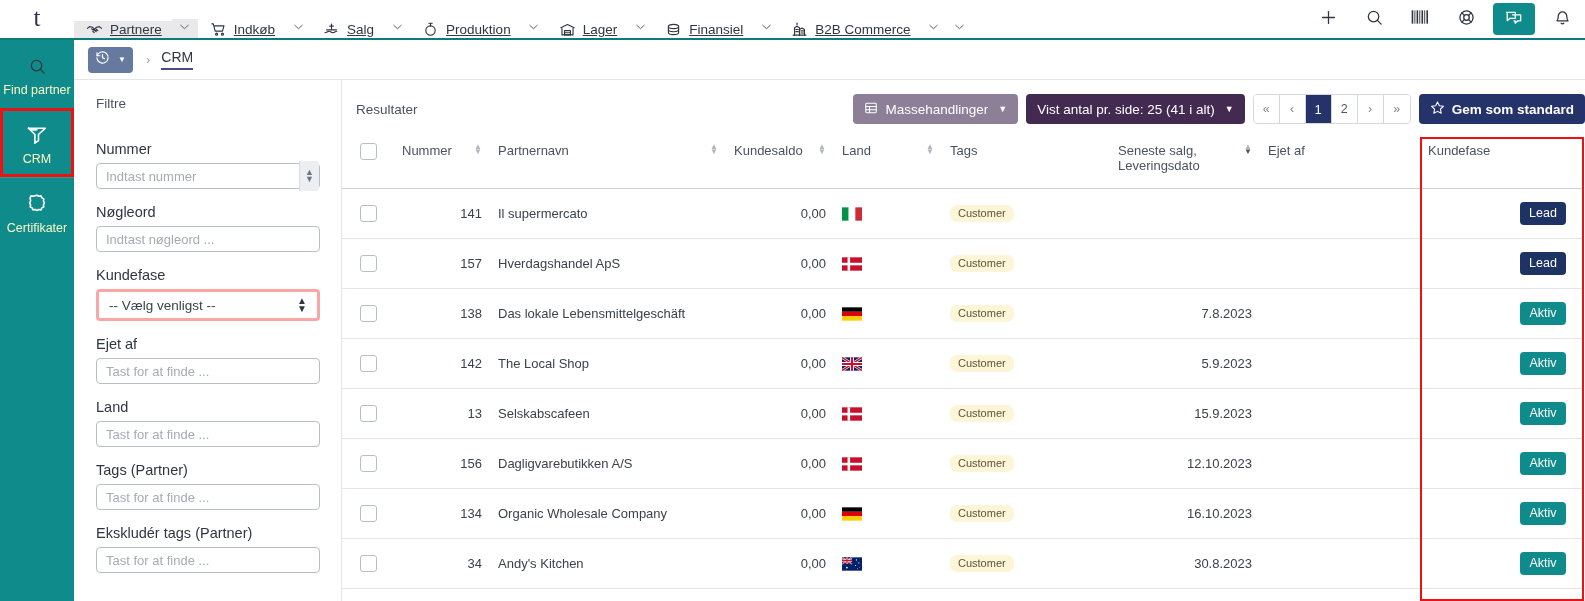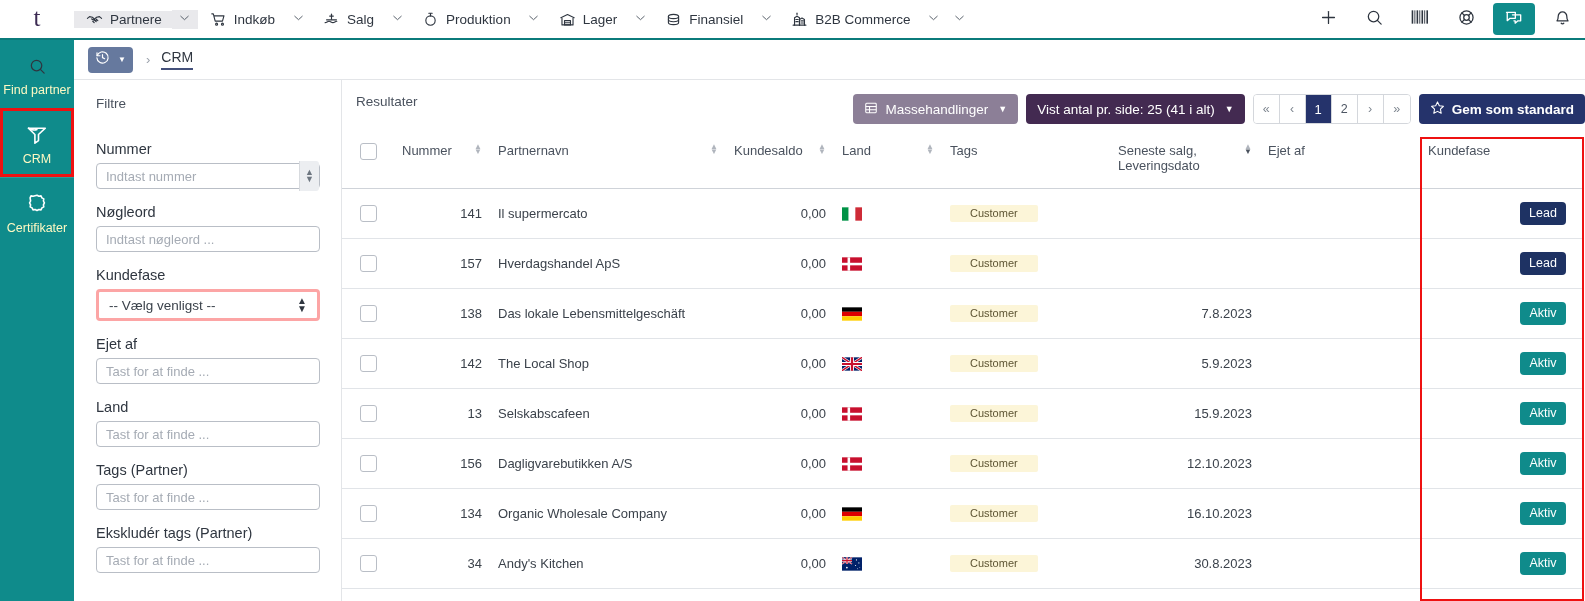--- a/index.html
+++ b/index.html
@@ -20,21 +20,21 @@
     background: #ffffff;
     border-bottom: 2px solid #0b7b7b;
     position: relative; z-index: 40;
   }
   .logo {
     width: 74px; display: flex; align-items: center; justify-content: center;
     font-family: "Liberation Serif", serif;
     font-size: 25px; color: #3b2a52; font-weight: 400; line-height: 1;
     padding-bottom: 3px;
   }
-  .nav-items { display: flex; align-items: center; flex: 1; }
+  .nav-items { display: flex; align-items: flex-end; flex: 1; text-decoration: underline; }
   .nav-item {
     display: flex; align-items: center; gap: 7px;
     padding: 0 10px 0 12px;
     font-size: 13.5px; color: #2f3640; cursor: pointer; white-space: nowrap;
   }
   .nav-item.active { background: #e9e9ec; }
   .nav-label { font-size: 13.5px; }
   .nav-caret {
     width: 26px; display: flex; align-items: center; justify-content: center;
     cursor: pointer;
@@ -109,21 +109,21 @@
   .f-select {
     width: 224px; height: 32px; border: 3px solid #fca5a5; border-radius: 4px;
     display: flex; align-items: center; justify-content: space-between; padding: 0 10px;
     font-size: 13.5px; color: #3b424b; background: #fff;
   }
   .sel-caret { font-size: 10px; color: #2f3640; line-height: 8px; text-align: center; }
 
   
   .results { flex: 1; min-width: 0; display: flex; flex-direction: column; position: relative; }
   .res-top {
-    display: flex; padding: 14px 0 13px 14px; gap: 0;
+    display: flex; align-items: center; padding: 14px 0 13px 14px; gap: 0;
   }
   .res-title { font-size: 13.5px; color: #4a525e; }
   .res-actions { margin-left: auto; display: flex; align-items: center; gap: 8px; }
   .btn {
     height: 30px; border-radius: 4px; display: inline-flex; align-items: center;
     gap: 7px; padding: 0 11px; font-size: 13.5px; color: #fff; cursor: pointer; white-space: nowrap;
   }
   .btn.mass { background: #8c7f97; }
   .btn.perpage { background: #432a51; }
   .btn.save { background: #25336b; font-weight: bold; }
@@ -161,21 +161,21 @@
   .th-in.right { justify-content: space-between; }
   .sortico { display: inline-flex; flex-direction: column; line-height: 5px; color: #b0b5bd; font-size: 8px; margin-top: 1px; }
   .sortico.active .dn { color: #4a525e; }
   .chk {
     width: 17px; height: 17px; border: 1px solid #b9bec6; border-radius: 3px; background: #fff; display: block;
     cursor: pointer;
   }
   .flag { width: 20px; height: 14px; display: inline-block; border: 0; vertical-align: middle; }
   .tag-pill {
     display: inline-block; background: #fcf5d8; color: #5d5433; font-size: 11px;
-    padding: 2px 20px 3px; border-radius: 2px;
+    padding: 2px 8px 3px; border-radius: 7px;
   }
   .phase {
     display: inline-block; color: #fff; font-size: 12.5px; padding: 4px 9px 5px;
     border-radius: 4px; min-width: 46px; text-align: center;
   }
   .phase.lead { background: #1e3263; }
   .phase.aktiv { background: #0f8b8b; text-align: center; }
 
   
   .col-highlight {

